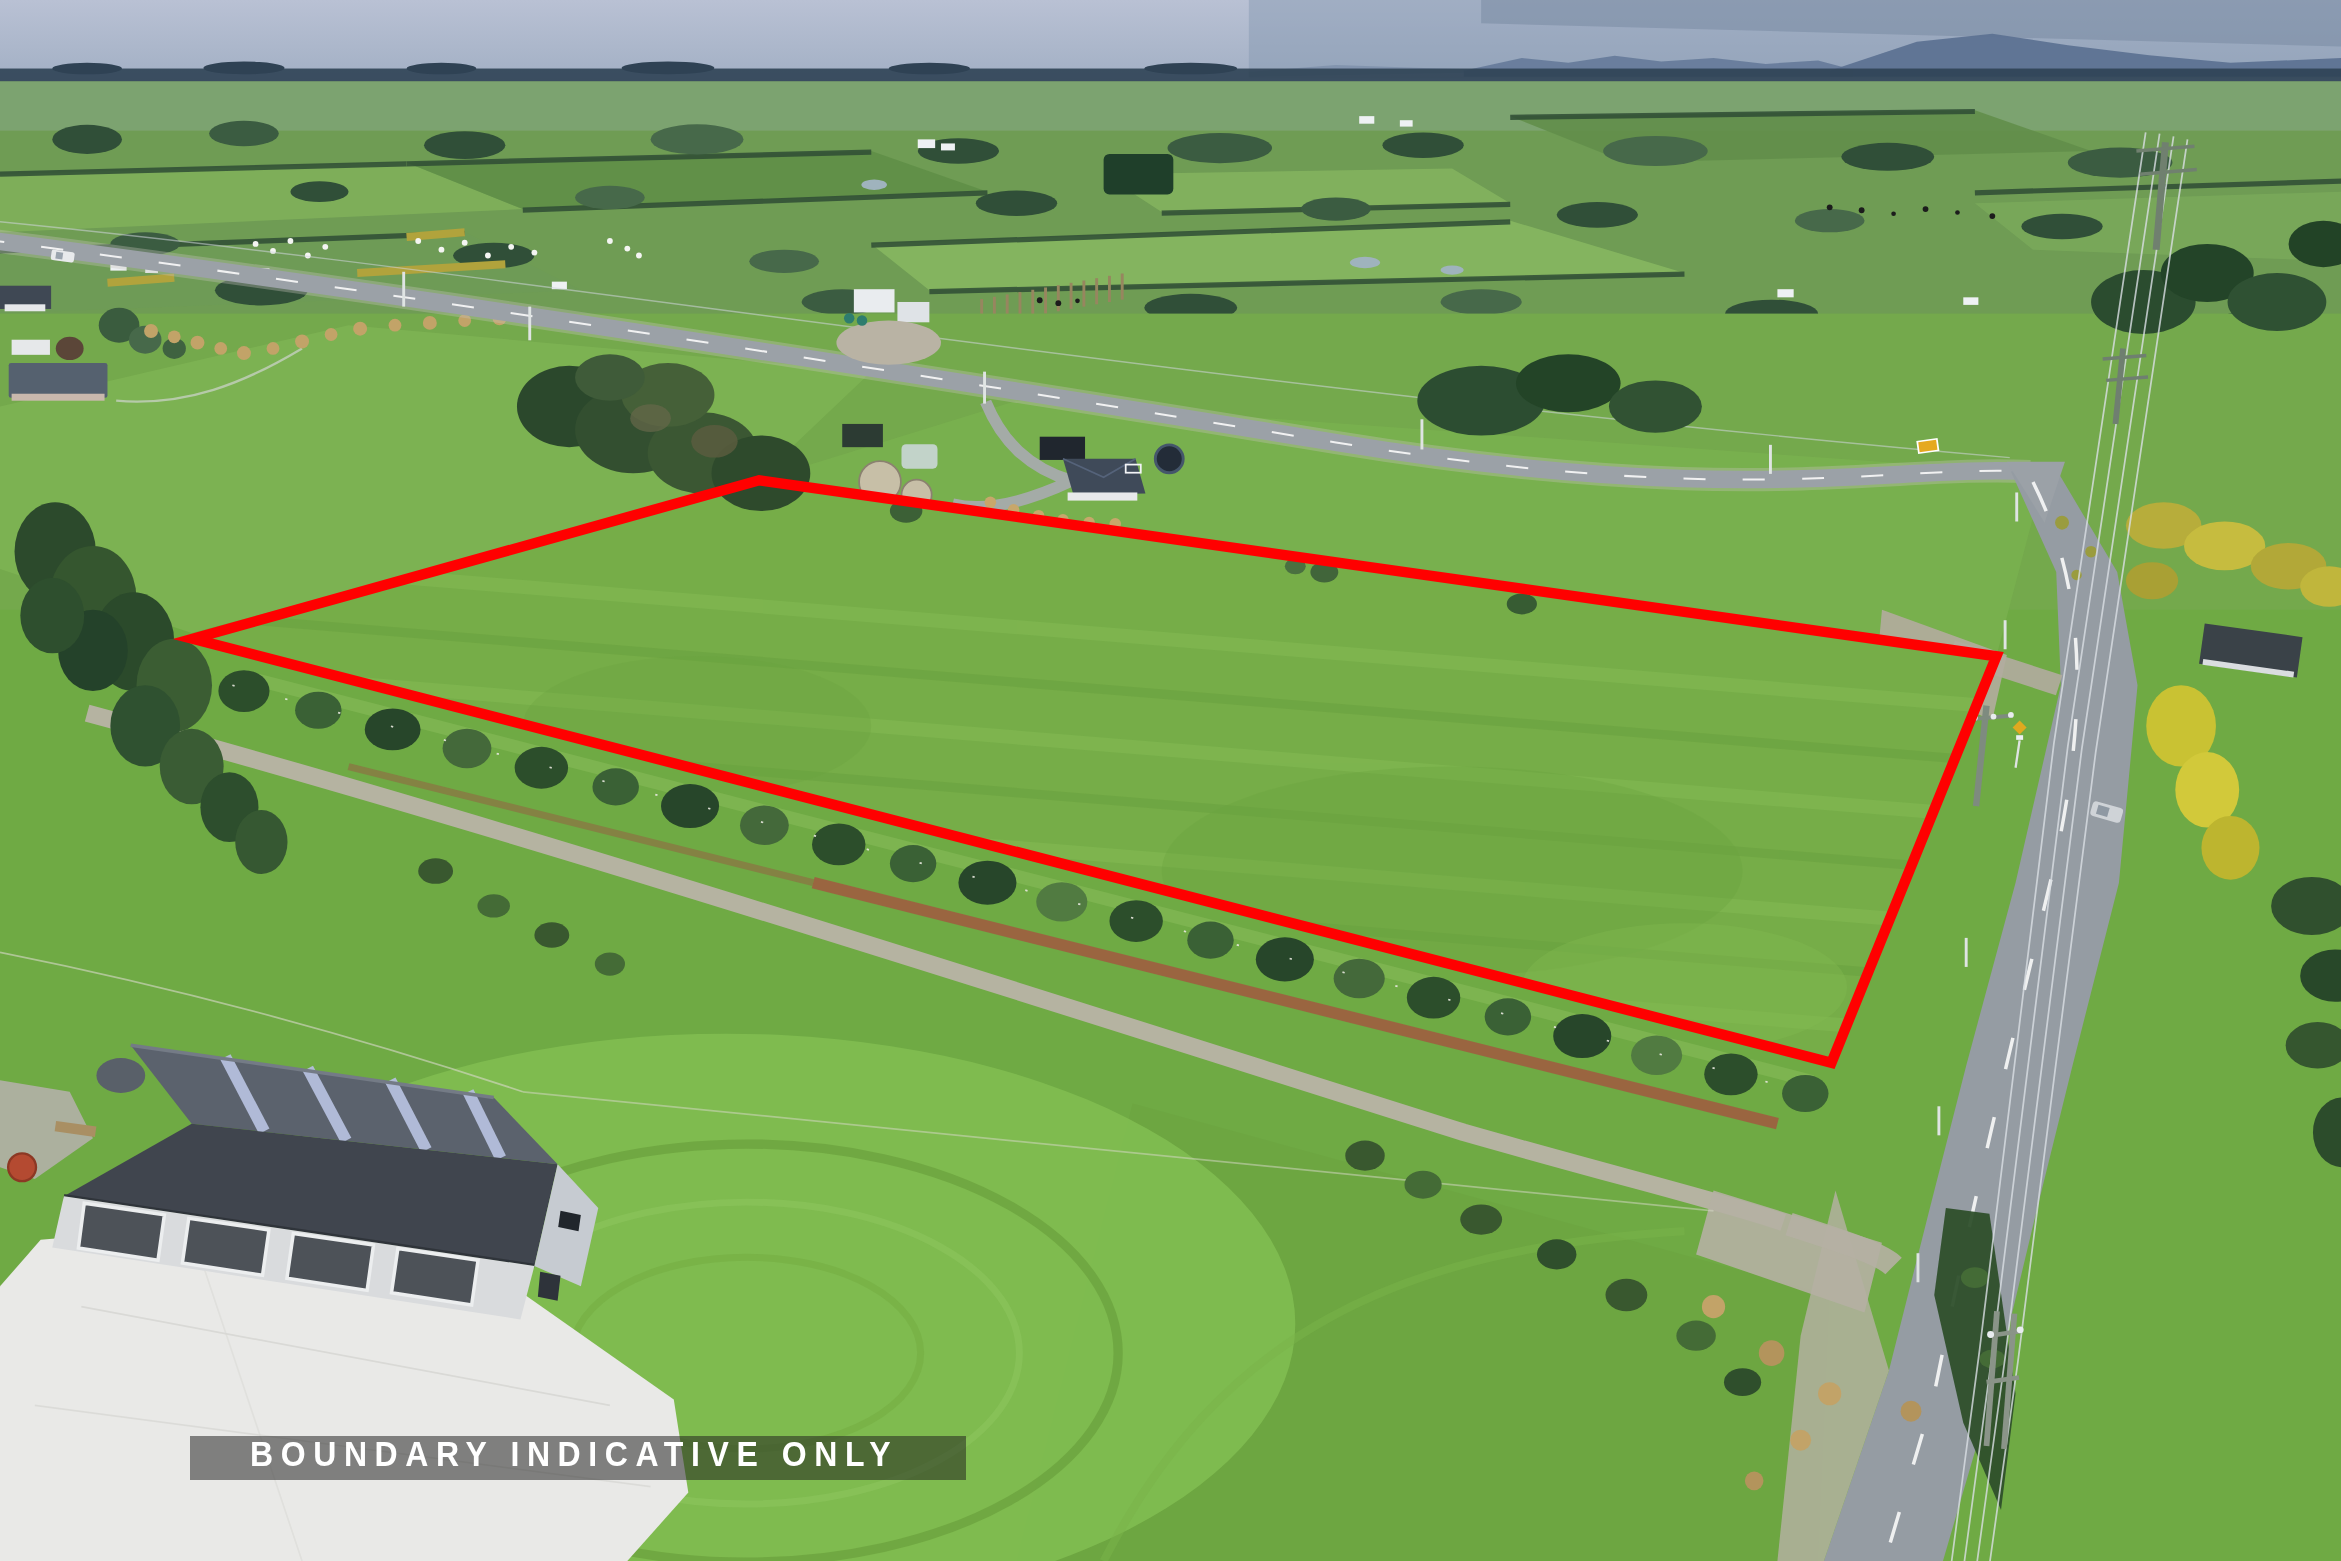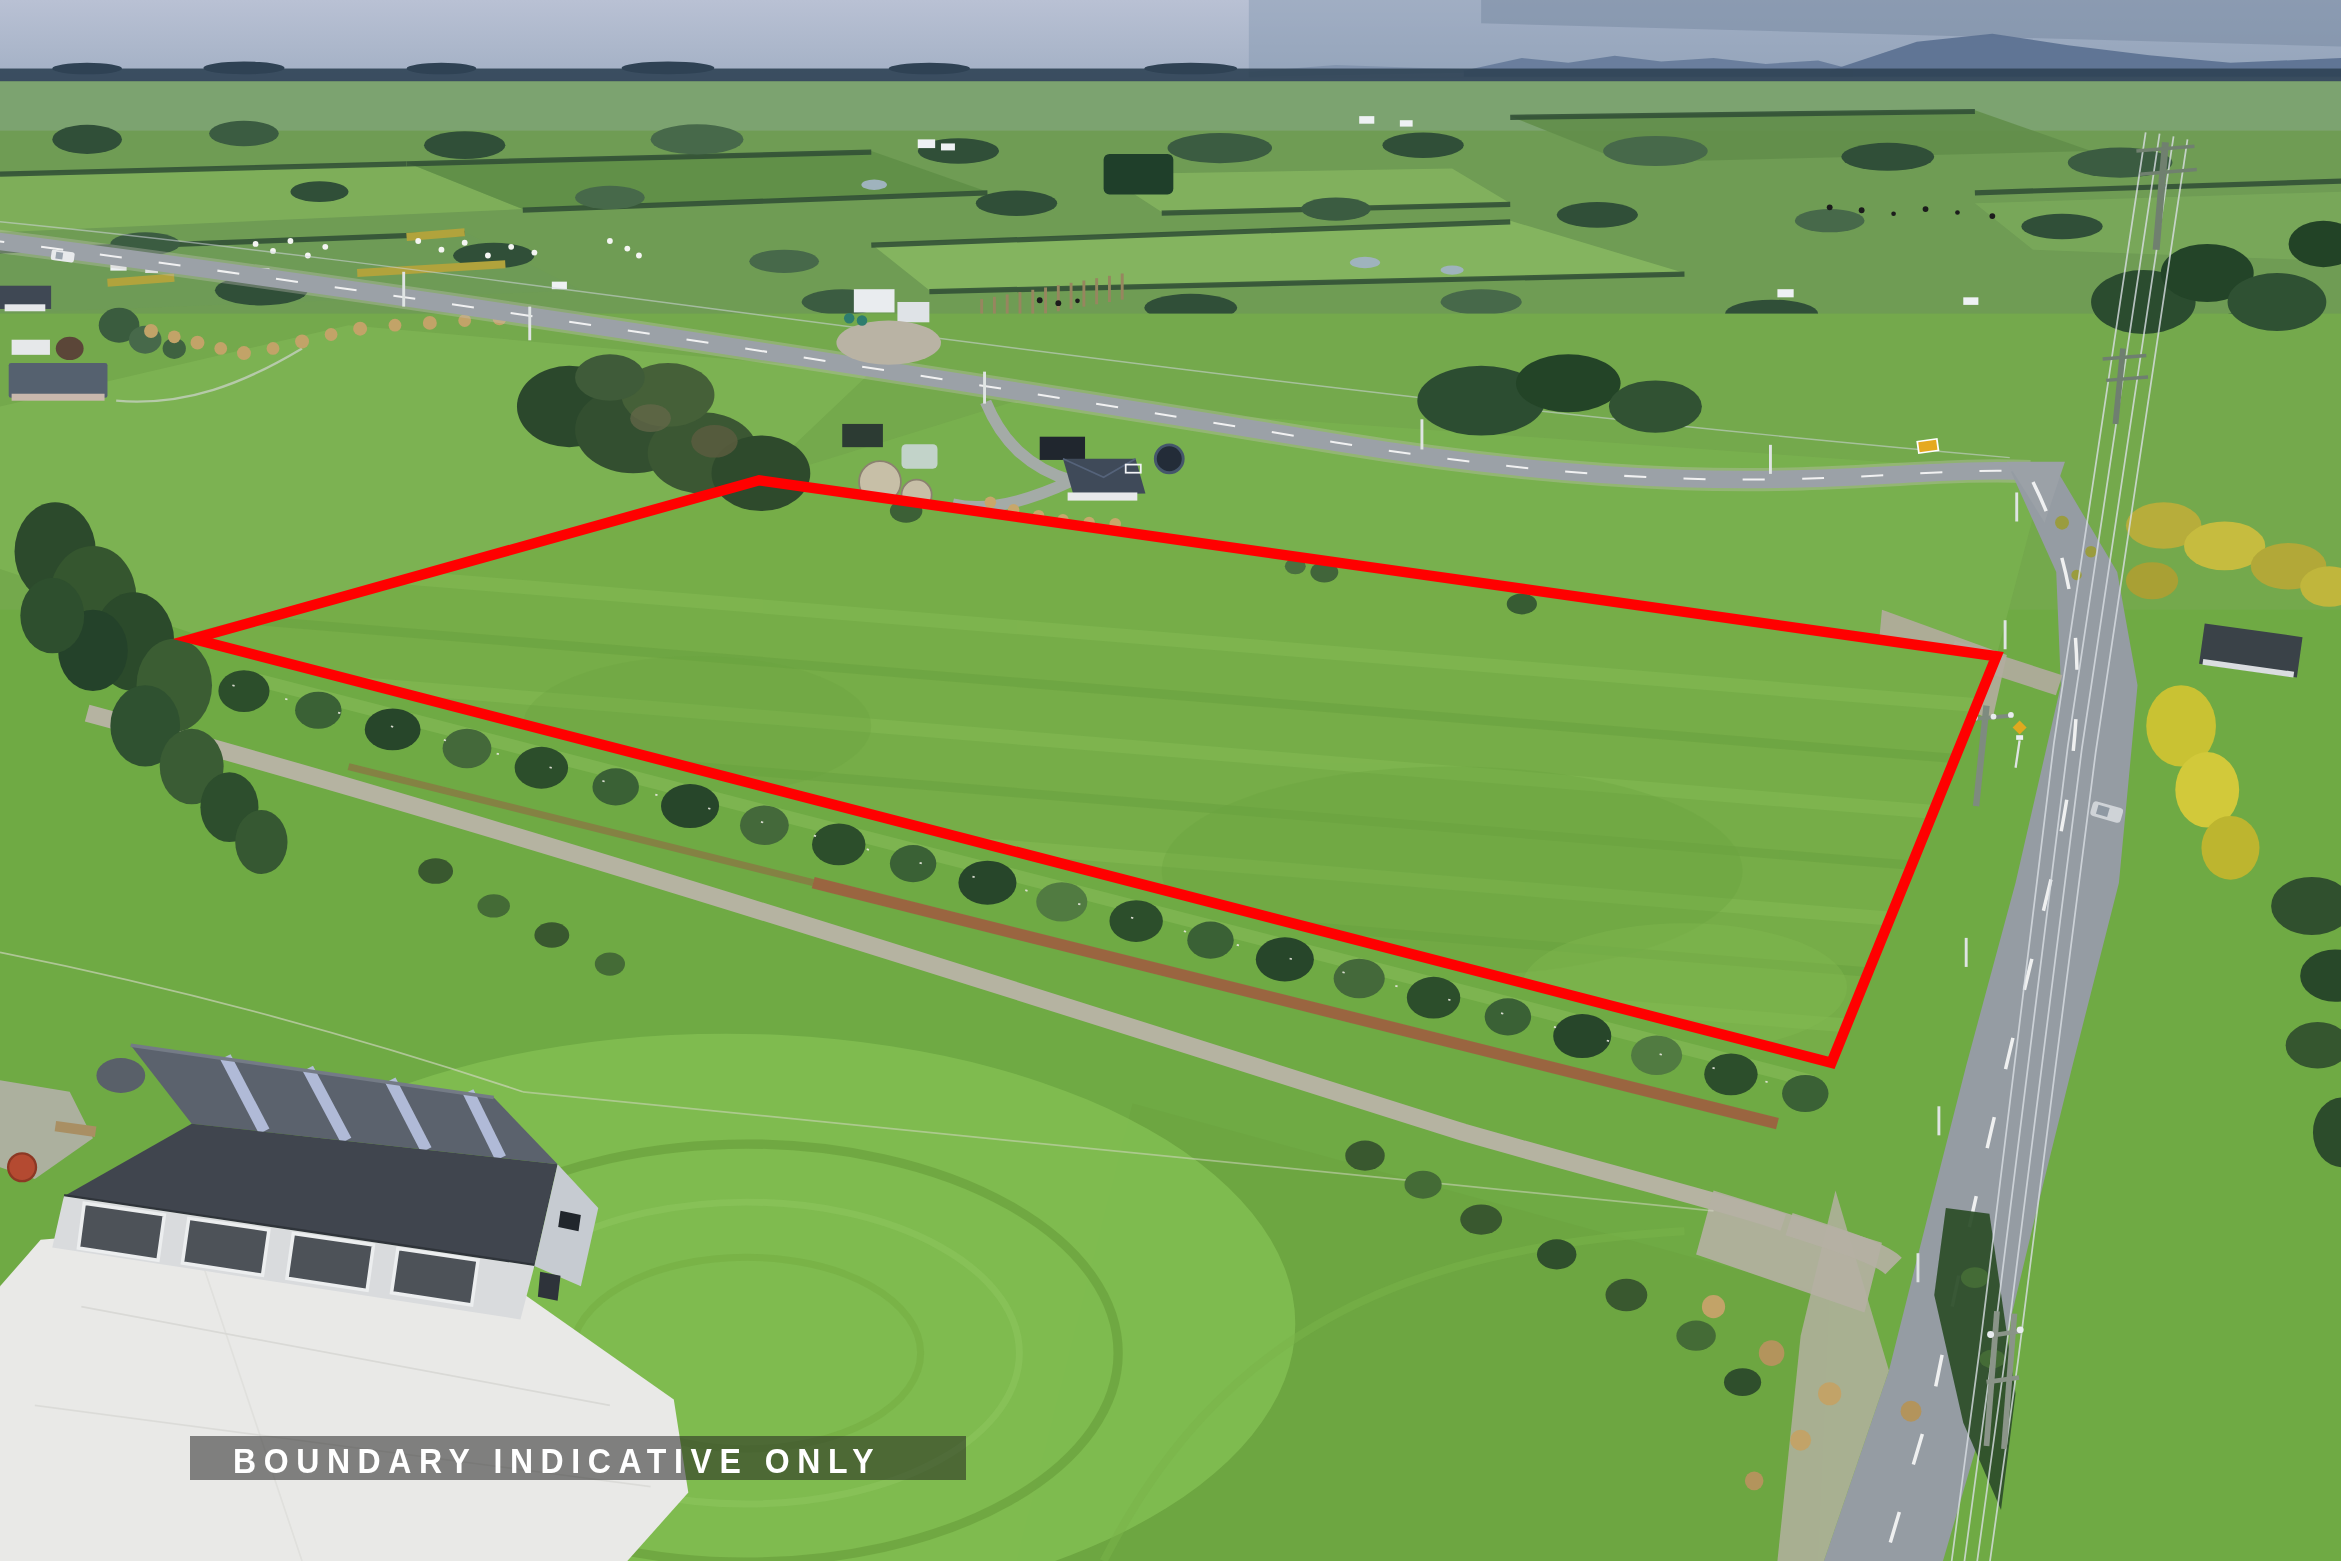--- a/index.html
+++ b/index.html
@@ -1,21 +1,21 @@
 <!DOCTYPE html>
 <html style="--banner-bg: rgba(30,30,30,0.52); --banner-text: #ffffff; --sky-top: #b9c1d4; --sky-bottom: #9fadc2; --mountain: #657a99; --horizon-trees: #2f4254; --grass-main: #74ab48; --grass-bright: #80bc50; --grass-far: #6f9c54; --road: #9aa1a8; --gravel: #b7b2a5; --hedge-dark: #2d4f2e; --dirt-strip: #a2593f; --shed-roof: #40454e; --concrete: #e9e9e7;font-size:9.3px"><head>
 <meta charset="utf-8">
 <style>
   html,body{margin:0;padding:0;background:#000;}
   .stage{position:relative;width:2342px;height:1561px;overflow:hidden;
          font-family:"Liberation Sans",sans-serif;}
   .stage svg{position:absolute;left:0;top:0;width:100%;height:100%;display:block;}
   .banner{position:absolute;left:190px;top:1436px;width:776px;height:44px;
           background:var(--banner-bg,rgba(30,30,30,.52));
-          display:flex;align-items:flex-end;box-sizing:border-box;padding-left:43px;}
+          display:flex;align-items:flex-start;box-sizing:border-box;padding-left:60px;}
   .banner-label{color:var(--banner-text,#fff);font-weight:bold;font-size:32px;
           letter-spacing:7.6px;white-space:nowrap;transform:scaleY(1.12);
           transform-origin:left center;}
 </style>
 </head>
 <body>
 
 <div class="stage">
 <svg viewBox="0 0 4032 2688" preserveAspectRatio="none">
 

